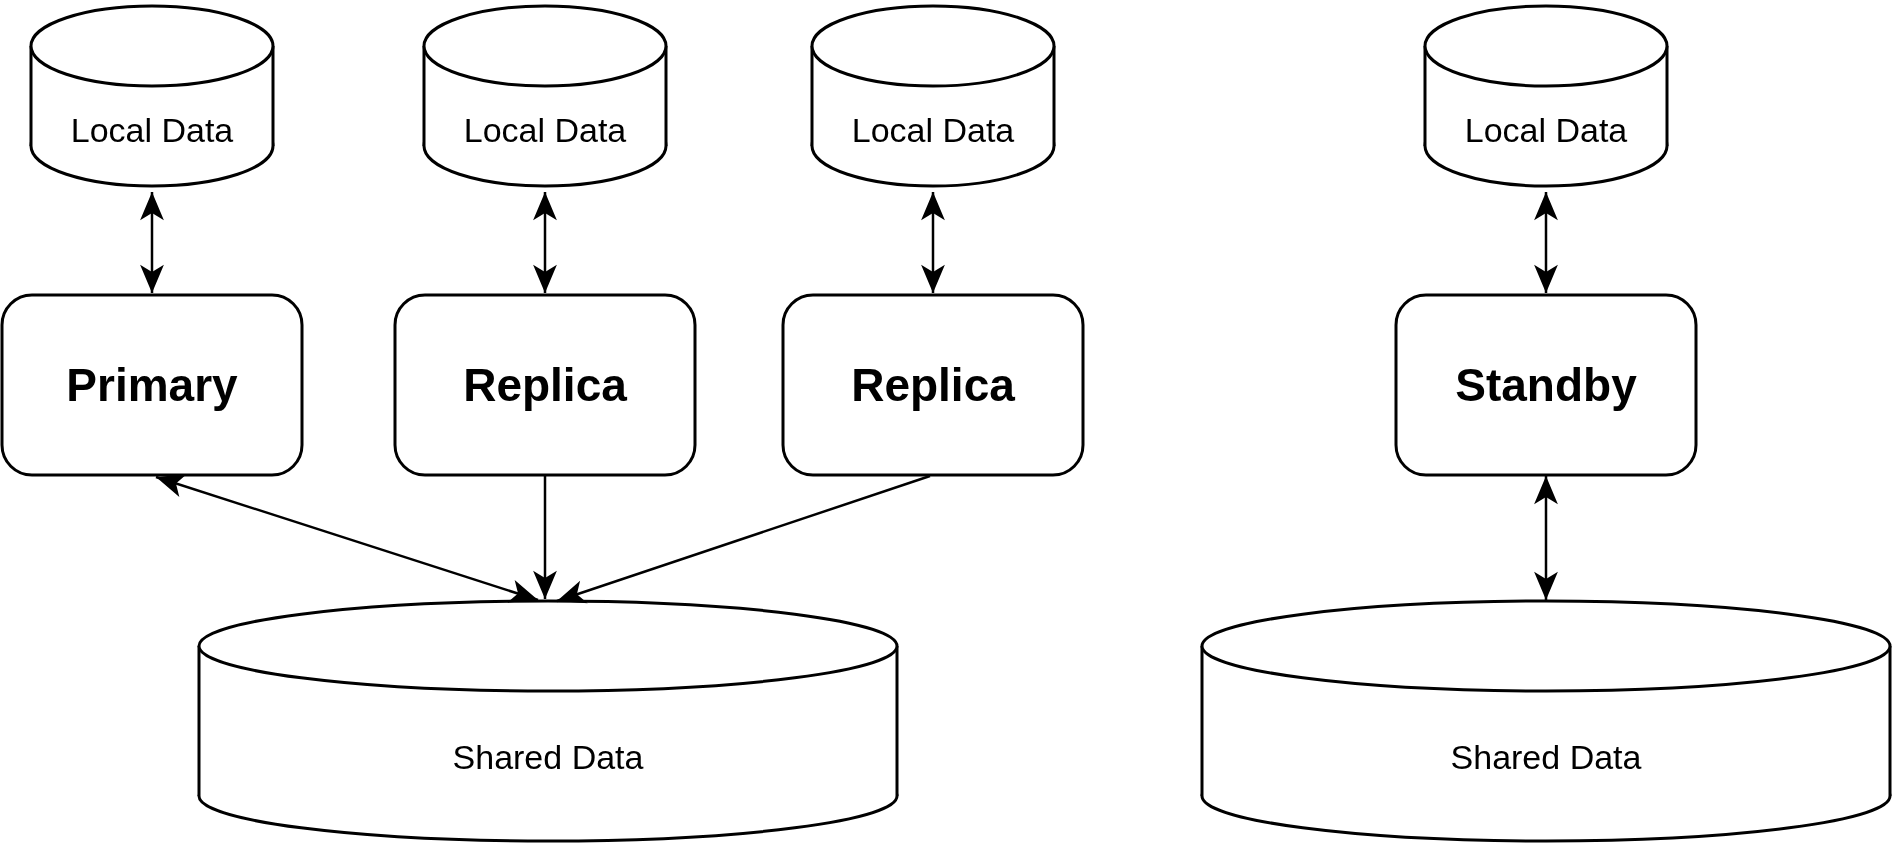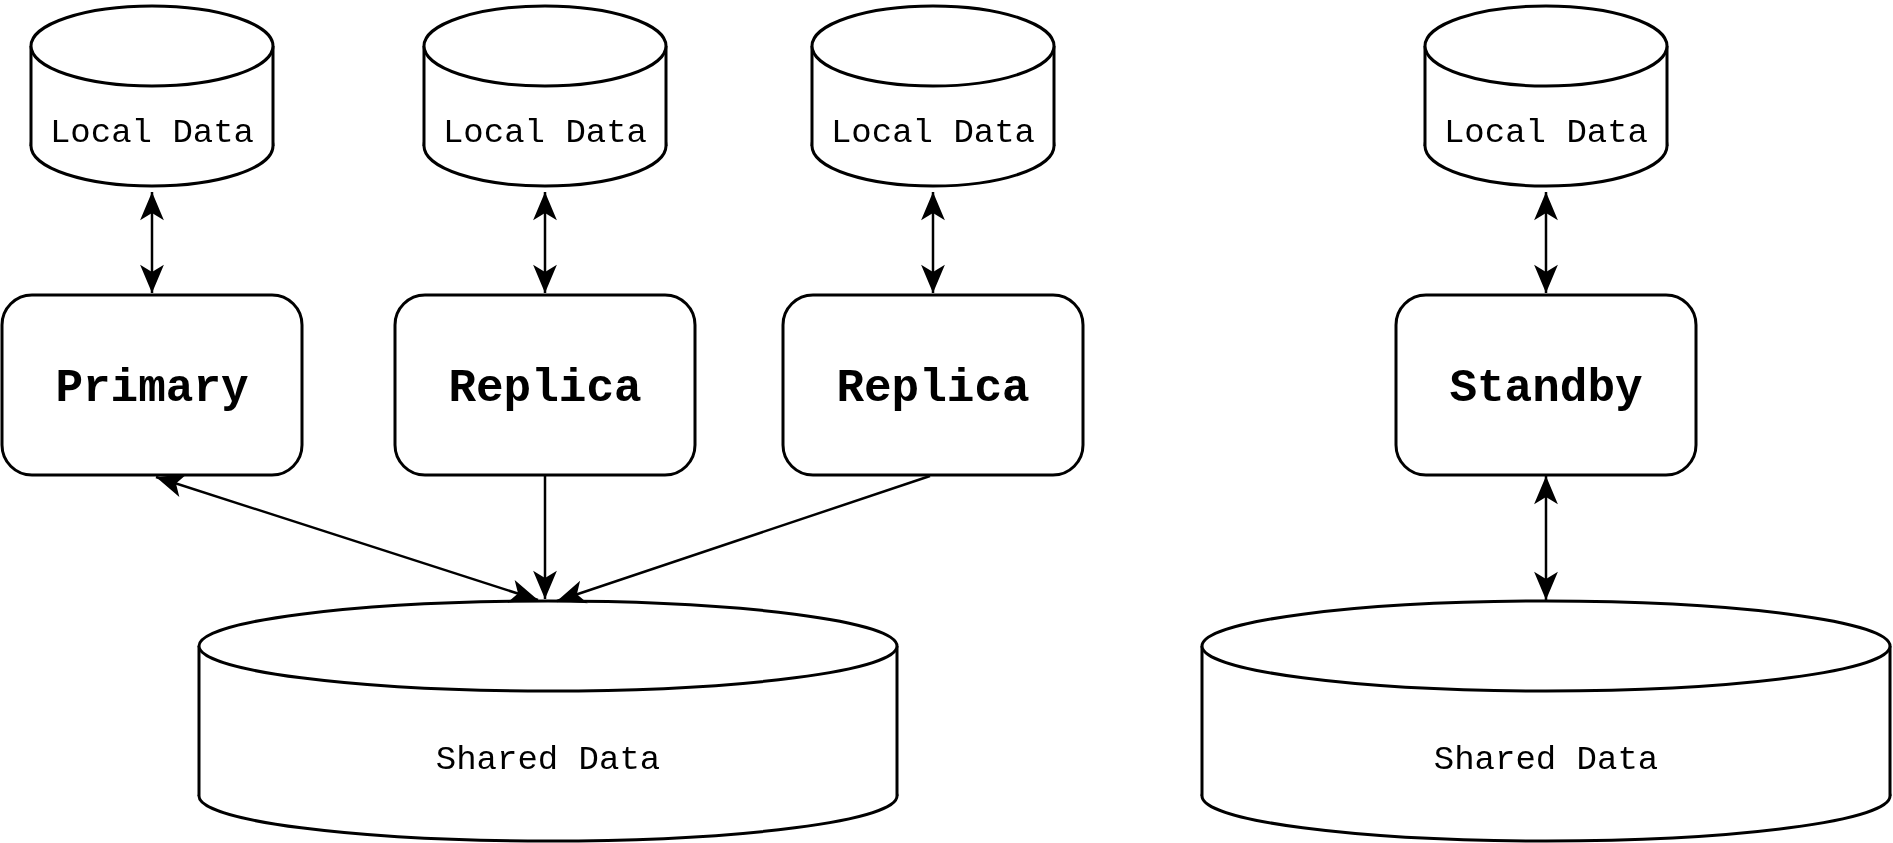--- a/index.html
+++ b/index.html
@@ -7,21 +7,20 @@
     padding: 0;
     background: #ffffff;
     font-family: "Liberation Sans", sans-serif;
   }
   .canvas {
     position: relative;
     width: 1893px;
     height: 843px;
     background: #ffffff;
     overflow: hidden;
-    font-family: Liberation Mono, monospace;
   }
   svg { display: block; }
   .shape {
     fill: #ffffff;
     stroke: #000000;
     stroke-width: 3;
   }
   .fill-only {
     fill: #ffffff;
     stroke: none;

